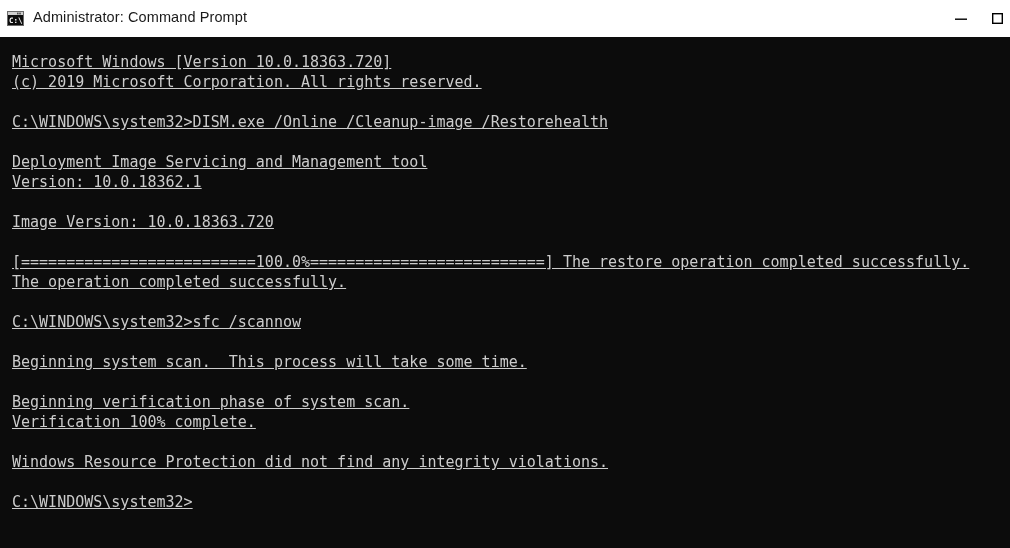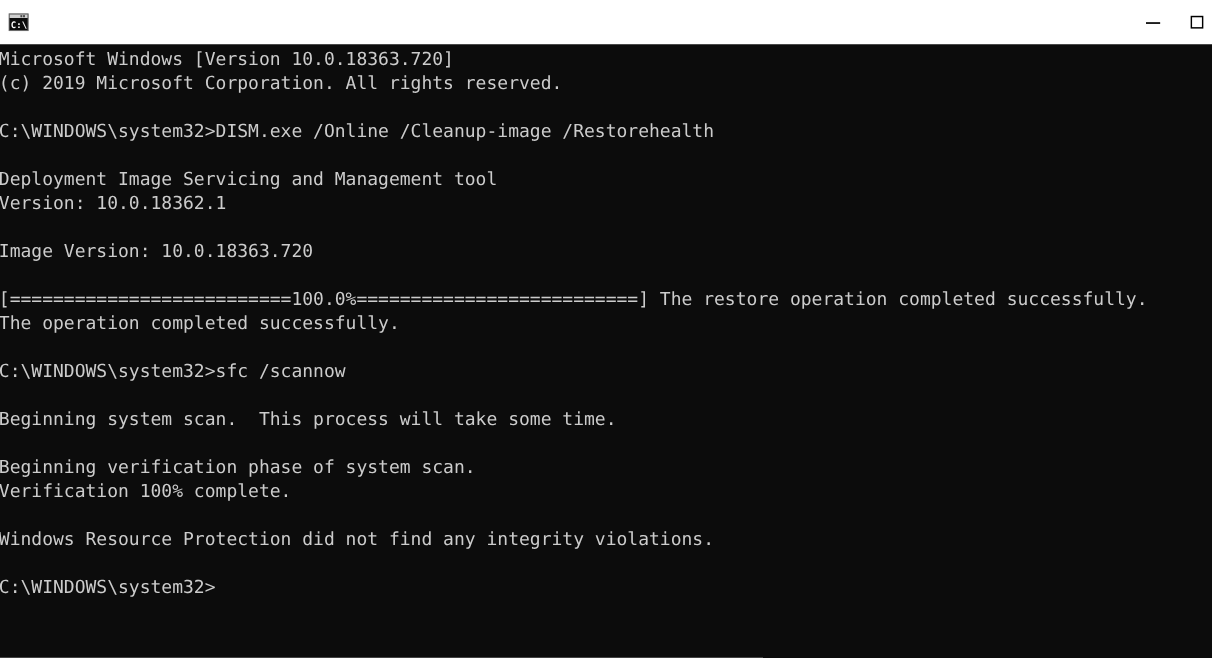--- a/index.html
+++ b/index.html
@@ -77,48 +77,50 @@
   #console {
     position: absolute;
     left: 0;
     top: 37px;
     width: 1010px;
     height: 511px;
     background: #0c0c0c;
     overflow: hidden;
   }
   #console-text {
-    margin: 0;
+    margin: 13px;
     padding: 0;
     position: absolute;
     left: -1px;
     top: 2px;
     font-family: "DejaVu Sans Mono", "Liberation Mono", monospace;
     font-size: 15px;
     line-height: 20px;
     color: #cccccc;
     white-space: pre;
     letter-spacing: 0px;
+    text-decoration: underline;
   }
 </style>
 </head>
 <body>
 
 <div id="window">
 
   <div id="titlebar">
 
     <svg id="app-icon" viewBox="0 0 17 15" xmlns="http://www.w3.org/2000/svg">
       <rect x="0.5" y="0.5" width="16" height="14" fill="#0c0c0c" stroke="#6b6b6b" stroke-width="1"></rect>
       <rect x="1" y="1" width="15" height="3" fill="#cfcfcf"></rect>
       <rect x="10" y="1.6" width="1.6" height="1.8" fill="#4a4a4a"></rect>
       <rect x="12.2" y="1.6" width="1.6" height="1.8" fill="#4a4a4a"></rect>
       <text x="2" y="12" font-family="DejaVu Sans Mono, monospace" font-size="7.5" font-weight="bold" fill="#ffffff">C:\</text>
     </svg>
 
+    <div id="title-text">Administrator: Command Prompt</div>
 
     <div id="window-controls">
       <div class="winbtn" id="btn-minimize">
         <svg width="12" height="12" viewBox="0 0 12 12" xmlns="http://www.w3.org/2000/svg">
           <rect x="0" y="5.5" width="12" height="1.4" fill="#000000"></rect>
         </svg>
       </div>
       <div class="winbtn" id="btn-maximize">
         <svg width="11" height="11" viewBox="0 0 11 11" xmlns="http://www.w3.org/2000/svg">
           <rect x="0.7" y="0.7" width="9.6" height="9.6" fill="none" stroke="#000000" stroke-width="1.4"></rect>

